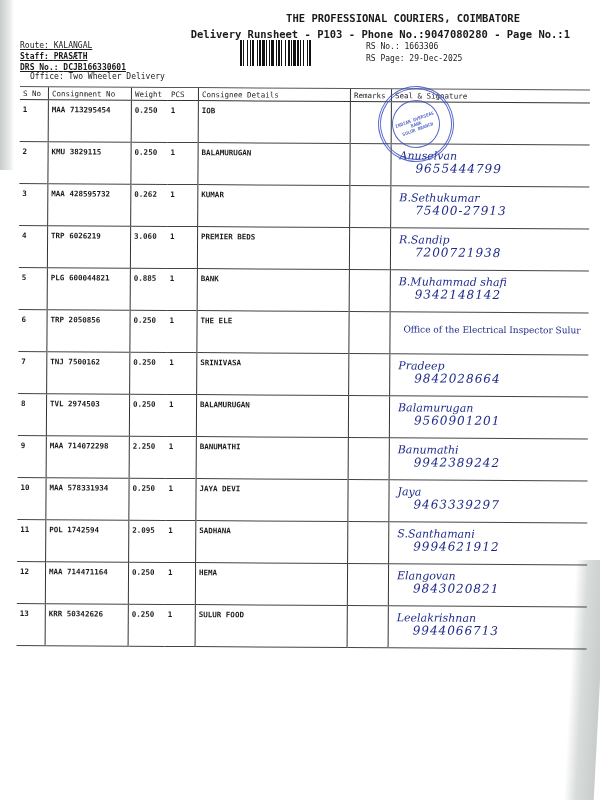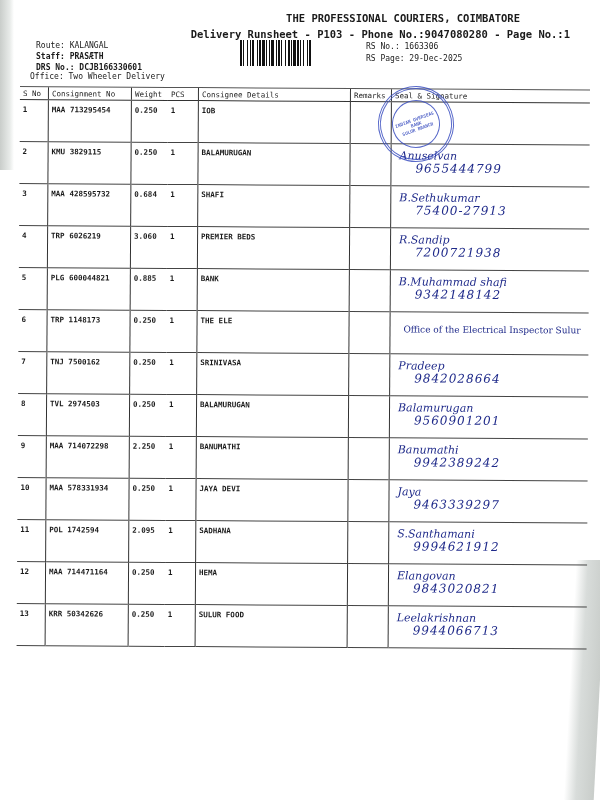--- a/index.html
+++ b/index.html
@@ -18,21 +18,21 @@
     background: linear-gradient(to right, rgba(255,255,255,0), #d8dcda 40%, #c9cdca);
     transform: skewX(-3deg);
   }
   .title {
     position: absolute; left: 0; width: 600px; text-align: right;
     font-weight: bold; letter-spacing: 0;
   }
   .title-1 { top: 12px; font-size: 10.5px; left: 80px; width: 440px; }
   .title-2 { top: 28px; font-size: 10.5px; left: 110px; width: 460px; }
   .meta { position: absolute; font-size: 8px; line-height: 11px; }
-  .meta-left { left: 36px; top: 40px; }
+  .meta-left { left: 20px; top: 40px; text-decoration: underline; }
   .meta-left .bold { font-weight: bold; }
   .meta-right { left: 366px; top: 41px; line-height: 12px; }
   .barcode {
     position: absolute; left: 240px; top: 40px; width: 122px; height: 26px;
     display: flex; align-items: stretch;
   }
   .barcode span { display: block; background: #111; height: 100%; }
   .vehicle { position: absolute; left: 30px; top: 72px; font-size: 8px; }
 
   table.rs {
@@ -175,23 +175,23 @@
         <td>KMU 3829115</td>
         <td>0.250</td>
         <td class="nolb">1</td>
         <td>BALAMURUGAN</td>
         <td></td>
         <td class="sig"><span>Anuselvan</span><span class="phone">9655444799</span></td>
       </tr>
       <tr>
         <td>3</td>
         <td>MAA 428595732</td>
-        <td>0.684</td>
-        <td class="nolb">1</td>
-        <td>SHAFI</td>
+        <td>0.262</td>
+        <td class="nolb">1</td>
+        <td>KUMAR</td>
         <td></td>
         <td class="sig"><span>B.Sethukumar</span><span class="phone">75400-27913</span></td>
       </tr>
       <tr>
         <td>4</td>
         <td>TRP 6026219</td>
         <td>3.060</td>
         <td class="nolb">1</td>
         <td>PREMIER BEDS</td>
         <td></td>
@@ -201,21 +201,21 @@
         <td>5</td>
         <td>PLG 600044821</td>
         <td>0.885</td>
         <td class="nolb">1</td>
         <td>BANK</td>
         <td></td>
         <td class="sig"><span>B.Muhammad shafi</span><span class="phone">9342148142</span></td>
       </tr>
       <tr>
         <td>6</td>
-        <td>TRP 1148173</td>
+        <td>TRP 2050856</td>
         <td>0.250</td>
         <td class="nolb">1</td>
         <td>THE ELE</td>
         <td></td>
         <td class="sig">
           <span class="office">Office of the Electrical Inspector Sulur</span>
         </td>
       </tr>
       <tr>
         <td>7</td>

